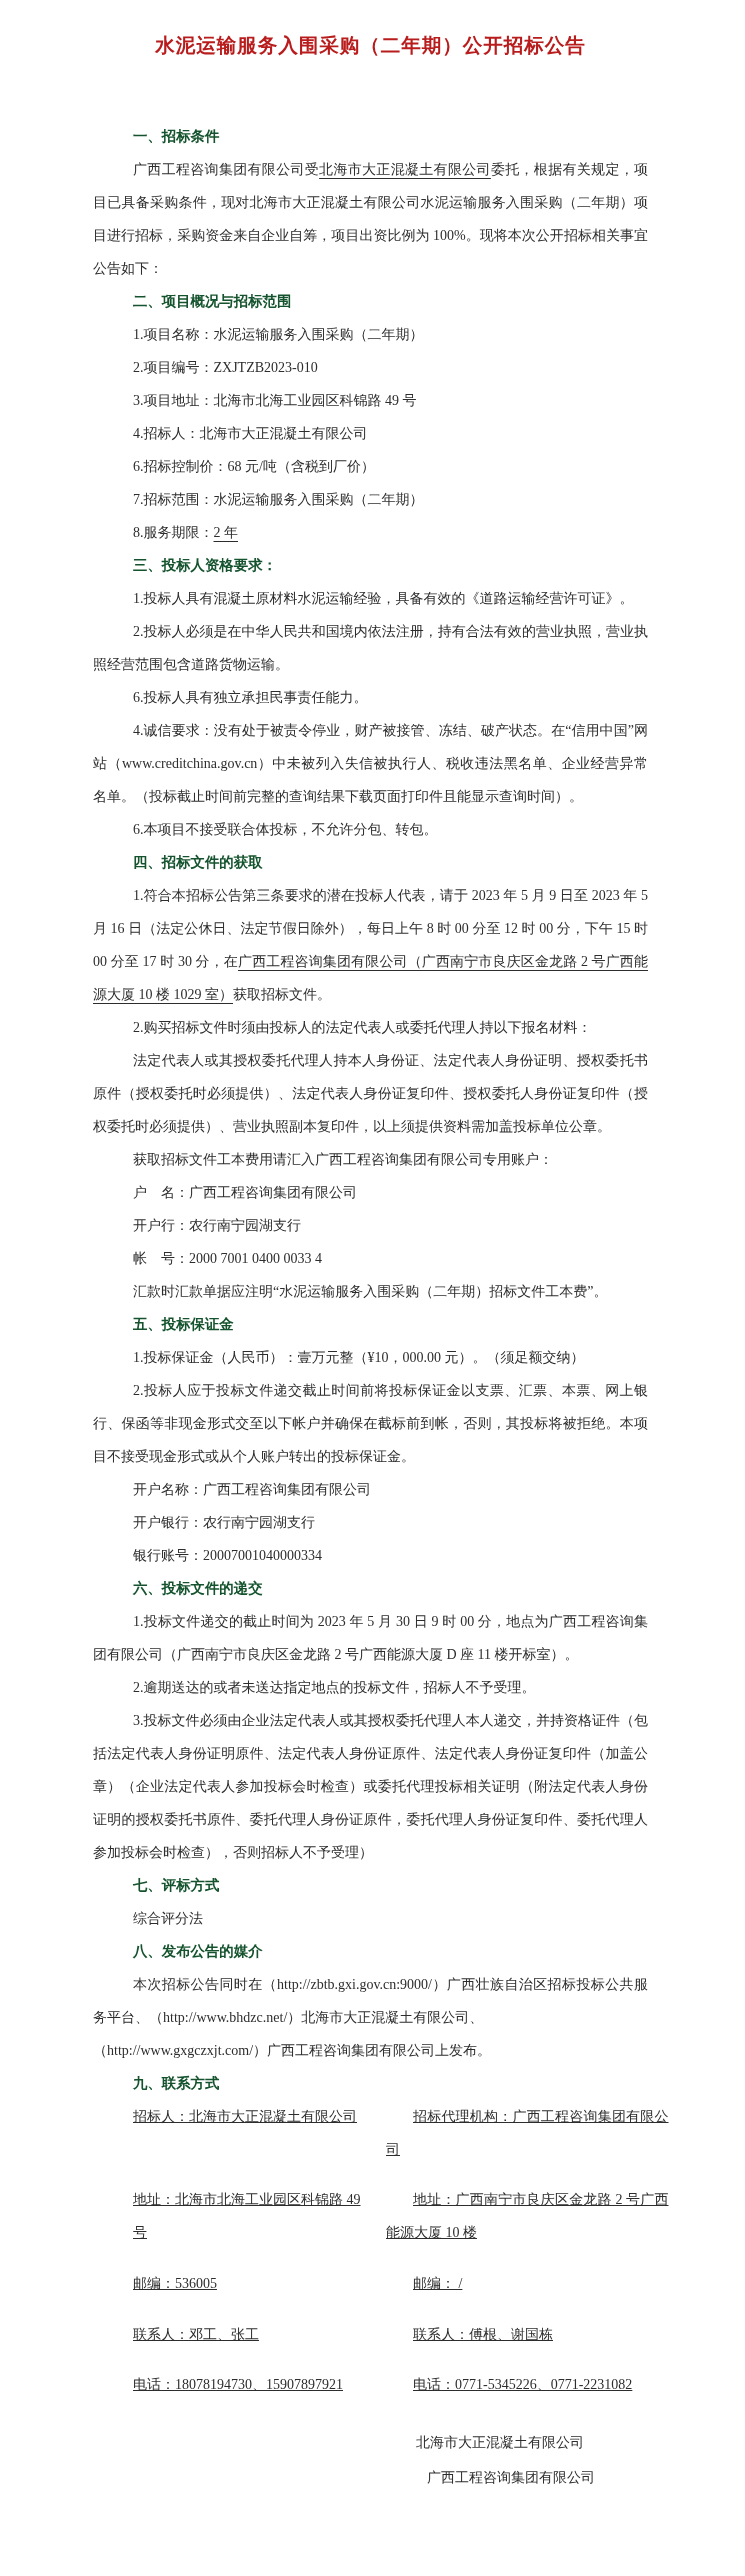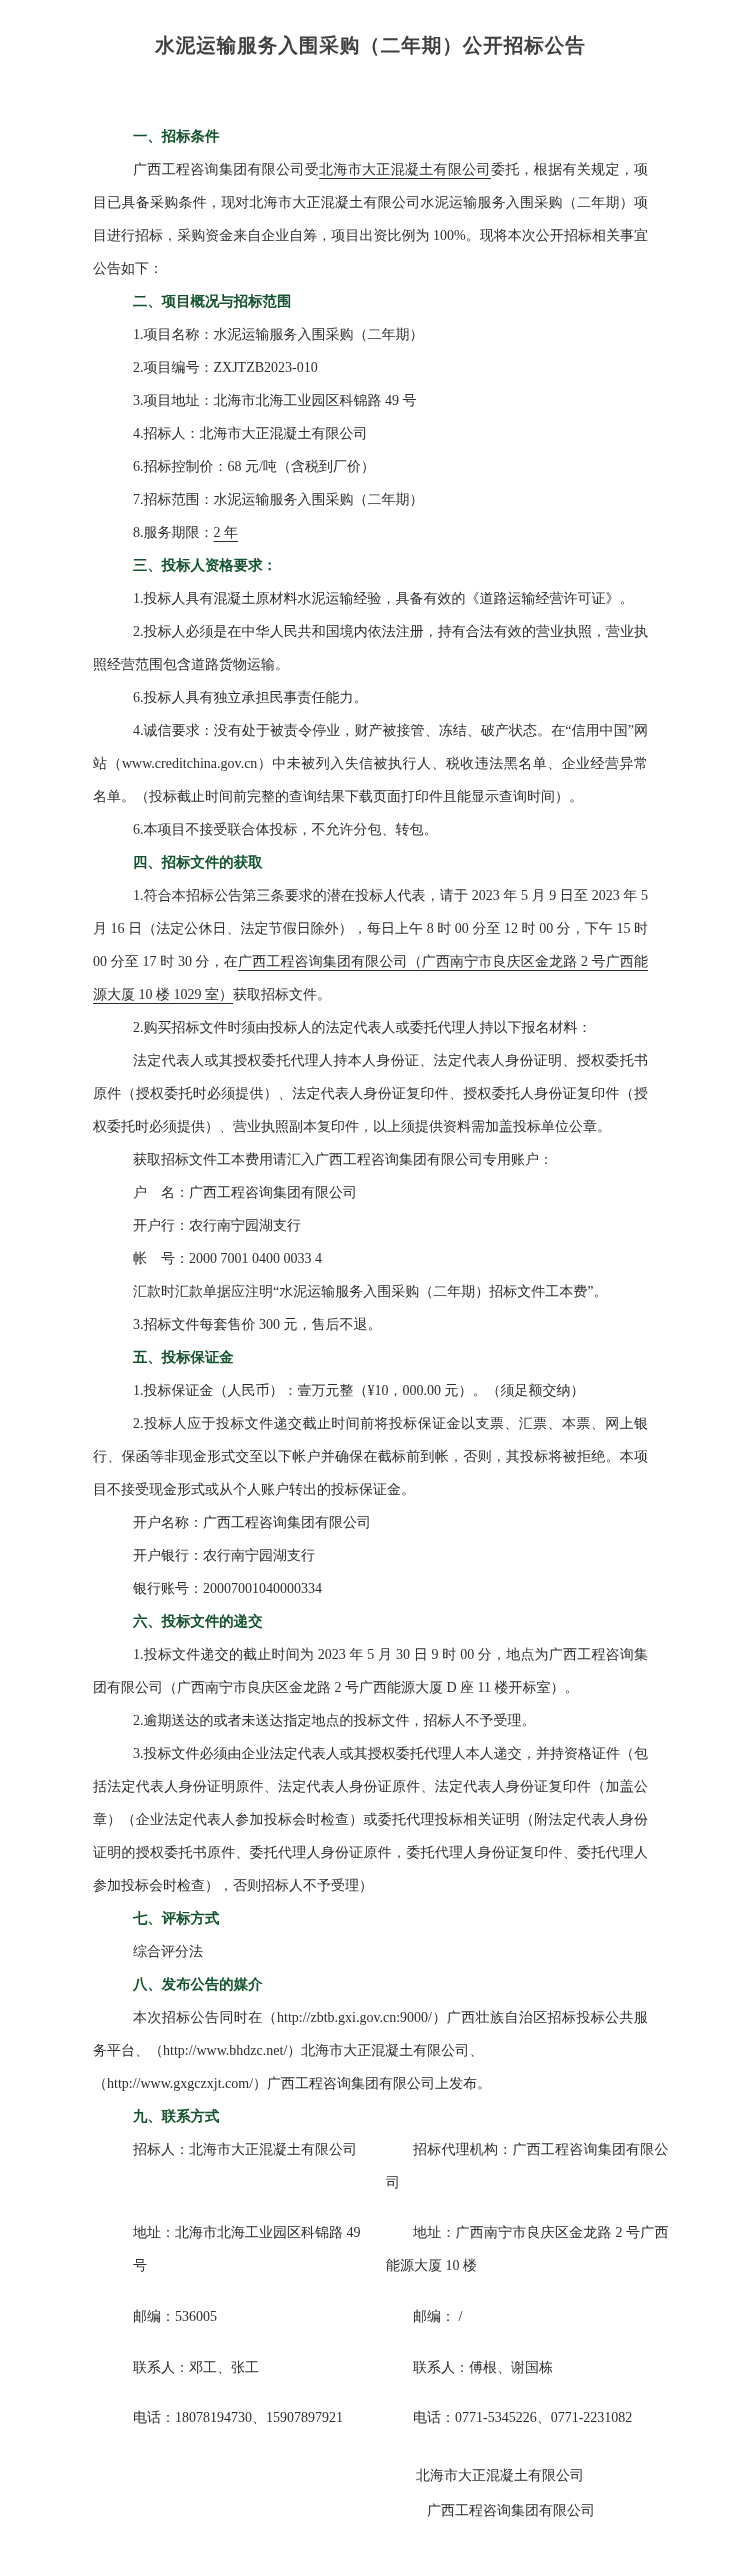--- a/index.html
+++ b/index.html
@@ -10,35 +10,35 @@
     padding: 24px 97px 37px 93px;
     color: #2d2d2d;
     font-family: "Liberation Serif", "DejaVu Serif", serif;
     font-size: 14px;
   }
   .doc-title {
     font-size: 19.6px;
     font-weight: bold;
     letter-spacing: 0.9px;
     text-align: center;
-    color: #404040;
+    color: #b91c1c;
     margin: 7.5px 0 60px 0;
     line-height: 28px;
   }
   .blk { line-height: 33px; text-align: justify; }
   .para { text-indent: 40px; }
   .heading {
     font-weight: bold;
     text-indent: 40px;
     font-size: 14.4px;
     color: #14532d;
   }
   .u { text-decoration: underline; text-underline-offset: 3.7px; }
 
-  .contact-grid { margin-top: 0; }
+  .contact-grid { margin-top: 0; text-decoration: underline; }
   .contact-row {
     display: grid;
     grid-template-columns: 279px 1fr;
     margin-bottom: 17.7px;
   }
   .contact-left { padding-left: 40px; line-height: 33px; }
   .contact-right {
     margin-left: 14px;
     margin-right: -20.5px;
     text-indent: 27px;
@@ -76,21 +76,20 @@
     <div class="blk para"><span class="">6.本项目不接受联合体投标，不允许分包、转包。</span></div>
     <div class="blk heading"><span class="">四、招标文件的获取</span></div>
     <div class="blk para"><span class="">1.符合本招标公告第三条要求的潜在投标人代表，请于 2023 年 5 月 9 日至 2023 年 5 月 16 日（法定公休日、法定节假日除外），每日上午 8 时 00 分至 12 时 00 分，下午 15 时 00 分至 17 时 30 分，在</span><span class="u">广西工程咨询集团有限公司（广西南宁市良庆区金龙路 2 号广西能源大厦 10 楼 1029 室）</span><span class="">获取招标文件。</span></div>
     <div class="blk para"><span class="">2.购买招标文件时须由投标人的法定代表人或委托代理人持以下报名材料：</span></div>
     <div class="blk para"><span class="">法定代表人或其授权委托代理人持本人身份证、法定代表人身份证明、授权委托书原件（授权委托时必须提供）、法定代表人身份证复印件、授权委托人身份证复印件（授权委托时必须提供）、营业执照副本复印件，以上须提供资料需加盖投标单位公章。</span></div>
     <div class="blk para"><span class="">获取招标文件工本费用请汇入广西工程咨询集团有限公司专用账户：</span></div>
     <div class="blk para"><span class="">户　名：广西工程咨询集团有限公司</span></div>
     <div class="blk para"><span class="">开户行：农行南宁园湖支行</span></div>
     <div class="blk para"><span class="">帐　号：2000 7001 0400 0033 4</span></div>
     <div class="blk para"><span class="">汇款时汇款单据应注明“水泥运输服务入围采购（二年期）招标文件工本费”。</span></div>
-    <div class="blk para"><span class="">3.招标文件每套售价 300 元，售后不退。</span></div>
     <div class="blk heading"><span class="">五、投标保证金</span></div>
     <div class="blk para"><span class="">1.投标保证金（人民币）：壹万元整（¥10，000.00 元）。（须足额交纳）</span></div>
     <div class="blk para"><span class="">2.投标人应于投标文件递交截止时间前将投标保证金以支票、汇票、本票、网上银行、保函等非现金形式交至以下帐户并确保在截标前到帐，否则，其投标将被拒绝。本项目不接受现金形式或从个人账户转出的投标保证金。</span></div>
     <div class="blk para"><span class="">开户名称：广西工程咨询集团有限公司</span></div>
     <div class="blk para"><span class="">开户银行：农行南宁园湖支行</span></div>
     <div class="blk para"><span class="">银行账号：20007001040000334</span></div>
     <div class="blk heading"><span class="">六、投标文件的递交</span></div>
     <div class="blk para"><span class="">1.投标文件递交的截止时间为 2023 年 5 月 30 日 9 时 00 分，地点为广西工程咨询集团有限公司（广西南宁市良庆区金龙路 2 号广西能源大厦 D 座 11 楼开标室）。</span></div>
     <div class="blk para"><span class="">2.逾期送达的或者未送达指定地点的投标文件，招标人不予受理。</span></div>
     <div class="blk para"><span class="">3.投标文件必须由企业法定代表人或其授权委托代理人本人递交，并持资格证件（包括法定代表人身份证明原件、法定代表人身份证原件、法定代表人身份证复印件（加盖公章）（企业法定代表人参加投标会时检查）或委托代理投标相关证明（附法定代表人身份证明的授权委托书原件、委托代理人身份证原件，委托代理人身份证复印件、委托代理人参加投标会时检查），否则招标人不予受理）</span></div>

